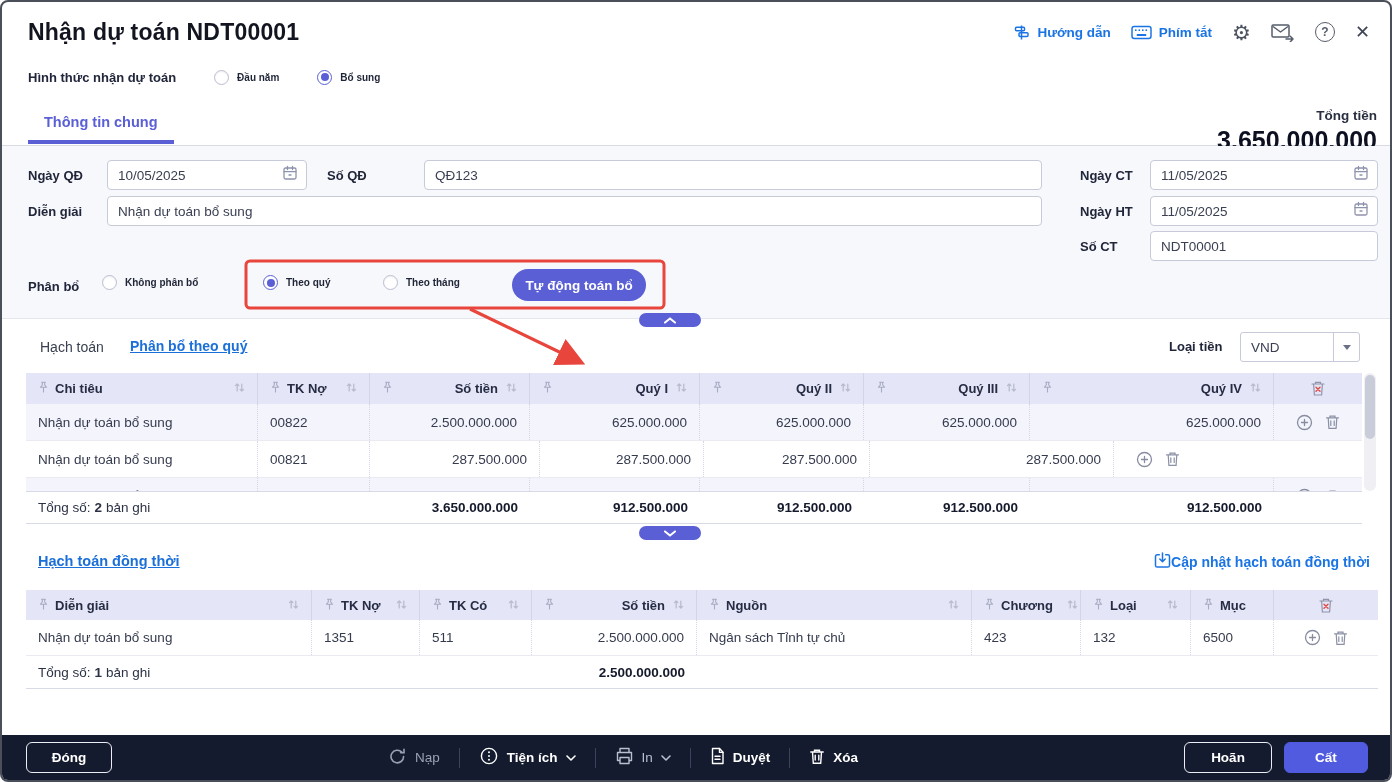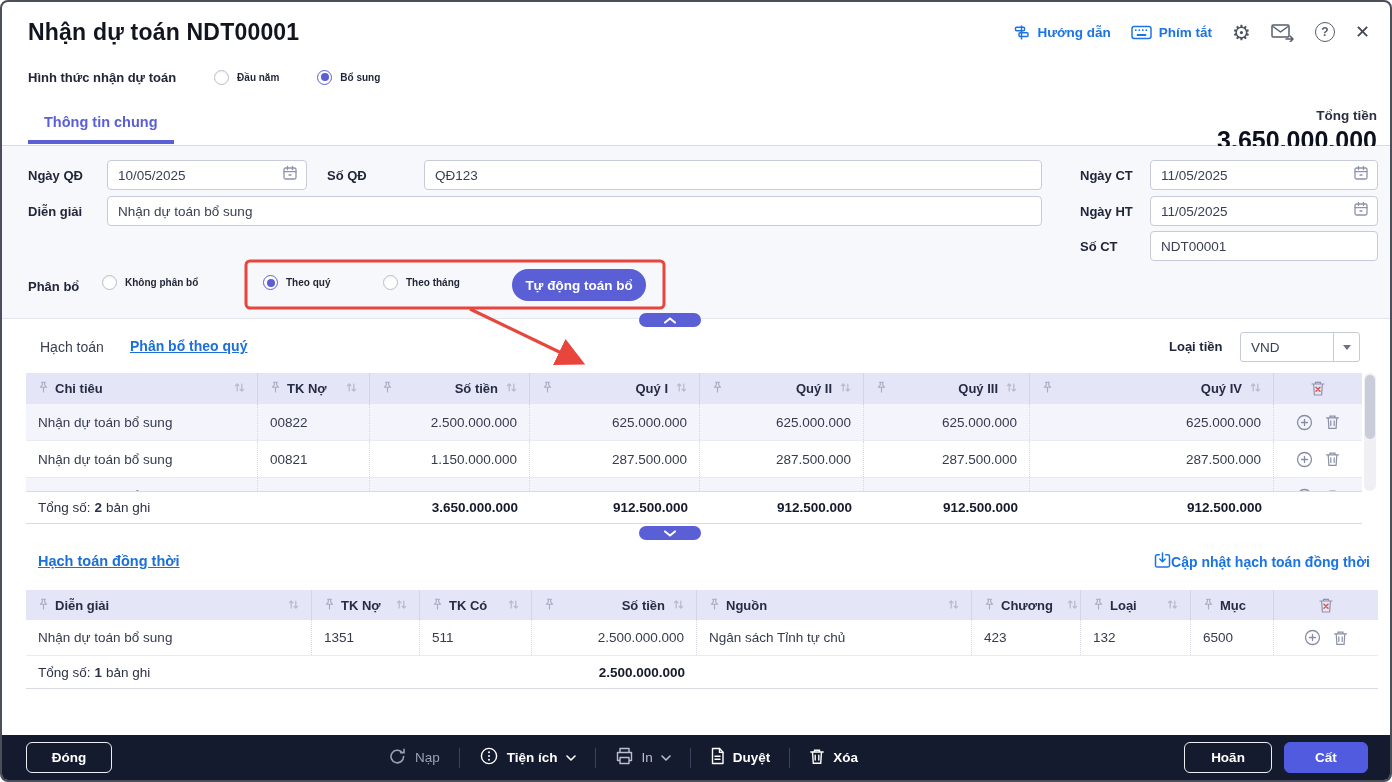--- a/index.html
+++ b/index.html
@@ -413,21 +413,20 @@
                 <path d="M1.5 3.8h12M5 3.8V2.2h5v1.6M3.2 3.8l.7 10.5h7.2l.7-10.5M5.8 6.8v4.6M9.2 6.8v4.6"></path>
               </g>
             </svg>
           </span>
       </div>
     </div>
 
     <div class="tr body-row">
       <div class="td t1w1">Nhận dự toán bổ sung</div>
       <div class="td t1w2">00821</div>
-      <div class="td t1w3 num">1.150.000.000</div>
       <div class="td t1w4 num">287.500.000</div>
       <div class="td t1w5 num">287.500.000</div>
       <div class="td t1w6 num">287.500.000</div>
       <div class="td t1w7 num">287.500.000</div>
       <div class="td t1w8 acts">
         <span class="rowicon">
             <svg width="17" height="17" viewBox="0 0 17 17">
               <g fill="none" stroke="#878ca1" stroke-width="1.3" stroke-linecap="round">
                 <circle cx="8.5" cy="8.5" r="7"></circle>
                 <path d="M8.5 5.5v6M5.5 8.5h6"></path>

